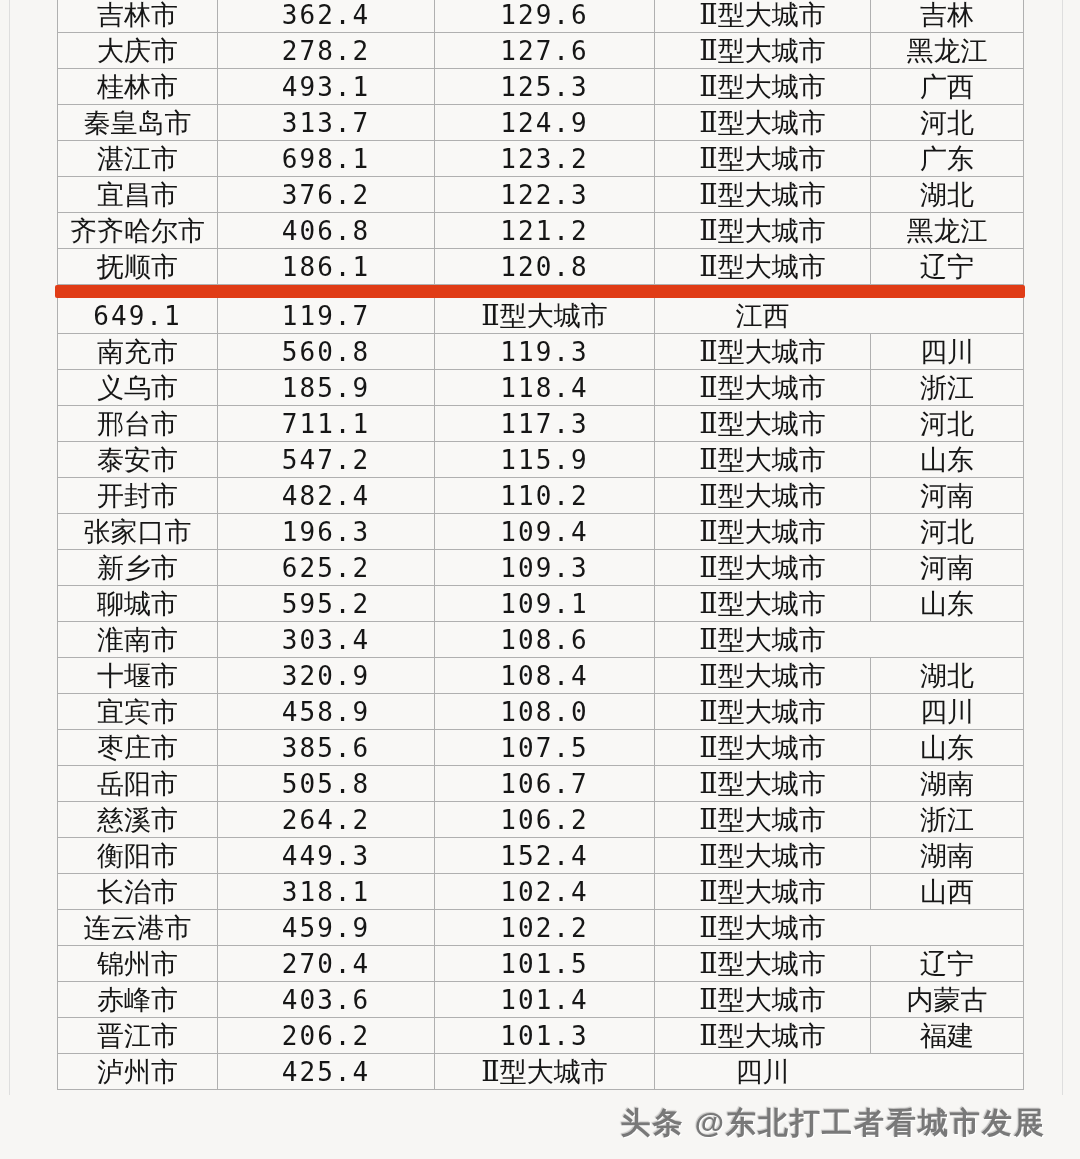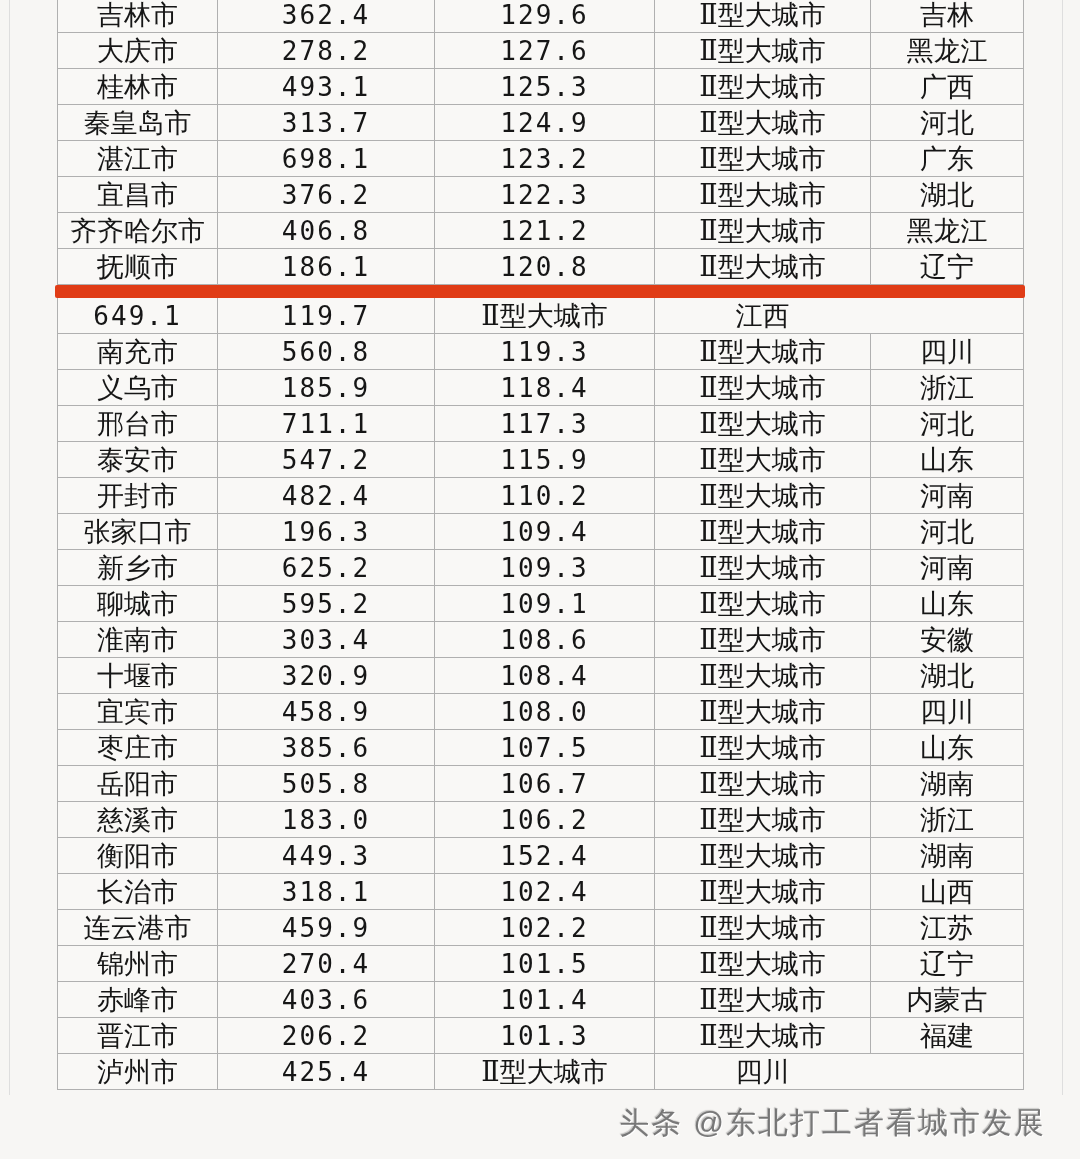--- a/index.html
+++ b/index.html
@@ -52,21 +52,21 @@
     height: 13px;
     margin-left: -3px;
     margin-right: -2px;
     border-radius: 2px;
   }
   .watermark {
     position: absolute;
     top: 1103px;
     right: 34px;
     font-size: 30px;
-    font-weight: normal;
+    font-weight: bold;
     letter-spacing: 2px;
     color: rgba(110, 110, 110, 0.92);
     text-shadow: 1px 1px 0 rgba(255,255,255,0.95), -1px -1px 1px rgba(70,70,70,0.30);
     font-family: "Liberation Sans", "DejaVu Sans", sans-serif;
   }
 </style>
 </head>
 <body style="background: rgb(247, 246, 244);">
 
 <div class="edge-line left"></div>
@@ -190,21 +190,20 @@
       <div class="cell v1">595.2</div>
       <div class="cell v2">109.1</div>
       <div class="cell type">Ⅱ型大城市</div>
       <div class="cell province">山东</div>
     </div>
     <div class="row">
       <div class="cell city">淮南市</div>
       <div class="cell v1">303.4</div>
       <div class="cell v2">108.6</div>
       <div class="cell type">Ⅱ型大城市</div>
-      <div class="cell province">安徽</div>
     </div>
     <div class="row">
       <div class="cell city">十堰市</div>
       <div class="cell v1">320.9</div>
       <div class="cell v2">108.4</div>
       <div class="cell type">Ⅱ型大城市</div>
       <div class="cell province">湖北</div>
     </div>
     <div class="row">
       <div class="cell city">宜宾市</div>
@@ -222,21 +221,21 @@
     </div>
     <div class="row">
       <div class="cell city">岳阳市</div>
       <div class="cell v1">505.8</div>
       <div class="cell v2">106.7</div>
       <div class="cell type">Ⅱ型大城市</div>
       <div class="cell province">湖南</div>
     </div>
     <div class="row">
       <div class="cell city">慈溪市</div>
-      <div class="cell v1">183.0</div>
+      <div class="cell v1">264.2</div>
       <div class="cell v2">106.2</div>
       <div class="cell type">Ⅱ型大城市</div>
       <div class="cell province">浙江</div>
     </div>
     <div class="row">
       <div class="cell city">衡阳市</div>
       <div class="cell v1">449.3</div>
       <div class="cell v2">152.4</div>
       <div class="cell type">Ⅱ型大城市</div>
       <div class="cell province">湖南</div>
@@ -246,21 +245,20 @@
       <div class="cell v1">318.1</div>
       <div class="cell v2">102.4</div>
       <div class="cell type">Ⅱ型大城市</div>
       <div class="cell province">山西</div>
     </div>
     <div class="row">
       <div class="cell city">连云港市</div>
       <div class="cell v1">459.9</div>
       <div class="cell v2">102.2</div>
       <div class="cell type">Ⅱ型大城市</div>
-      <div class="cell province">江苏</div>
     </div>
     <div class="row">
       <div class="cell city">锦州市</div>
       <div class="cell v1">270.4</div>
       <div class="cell v2">101.5</div>
       <div class="cell type">Ⅱ型大城市</div>
       <div class="cell province">辽宁</div>
     </div>
     <div class="row">
       <div class="cell city">赤峰市</div>

